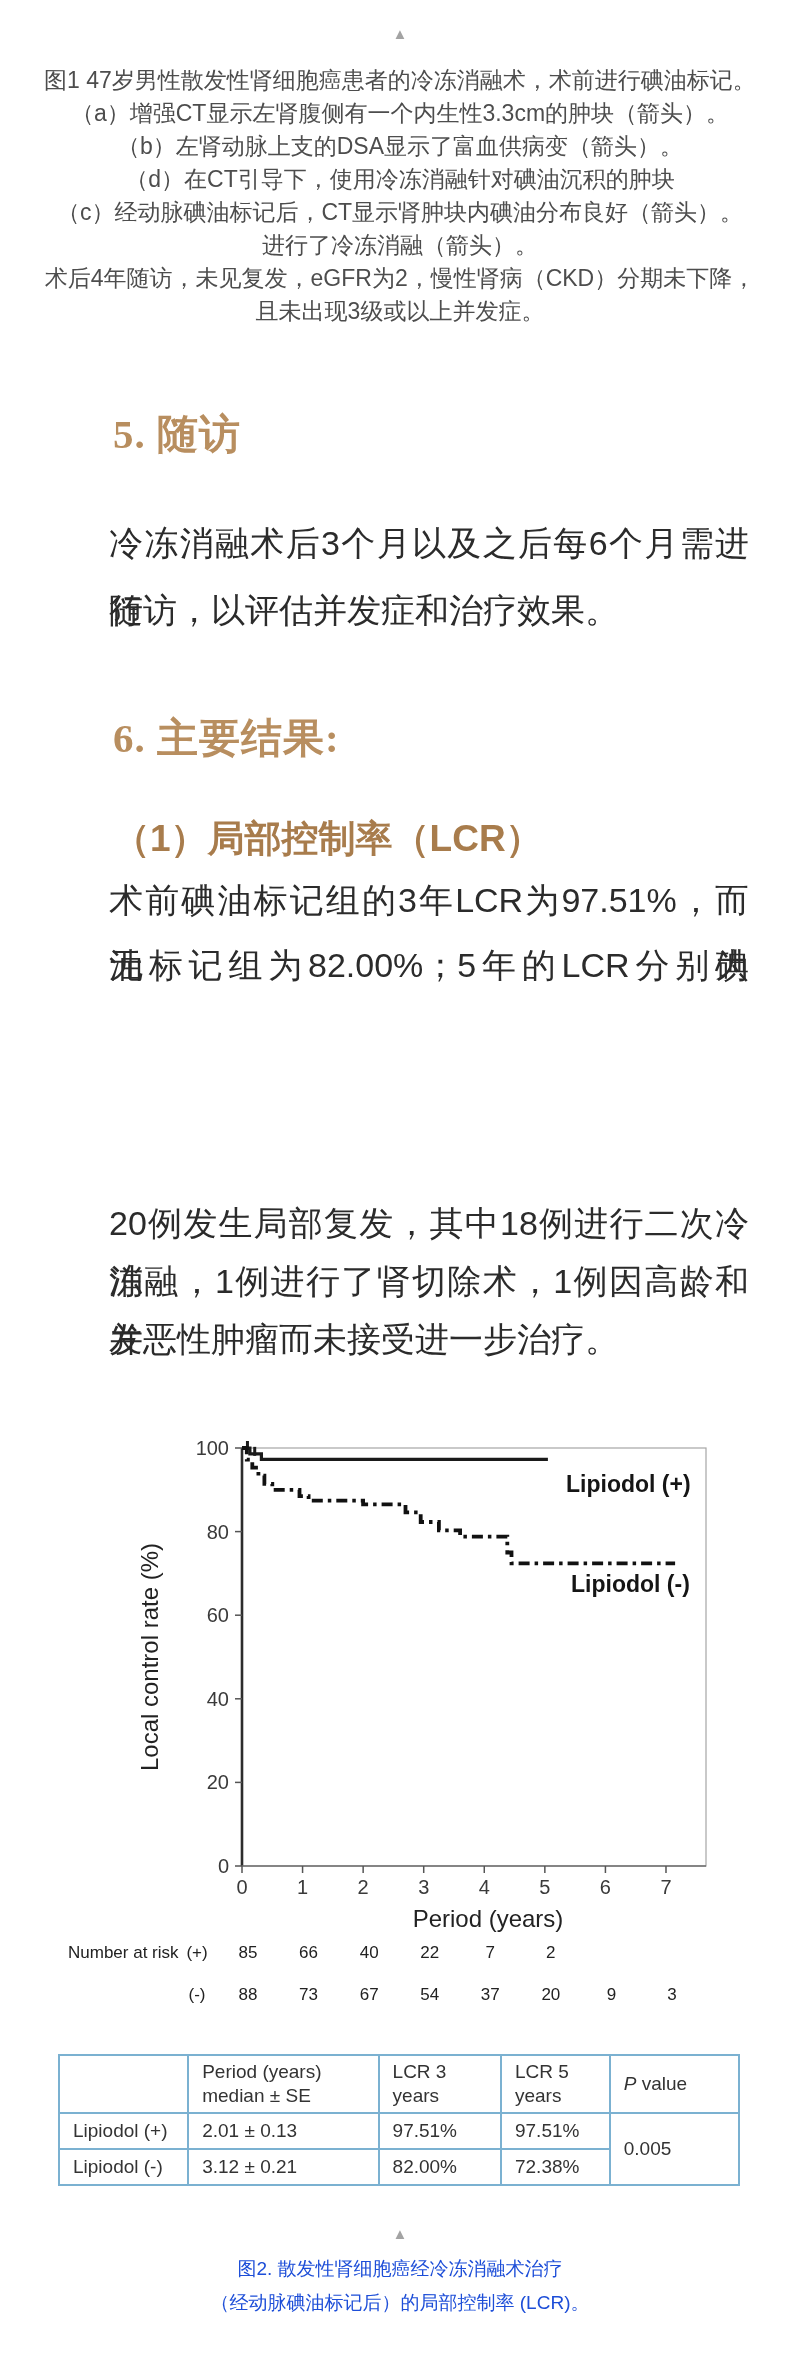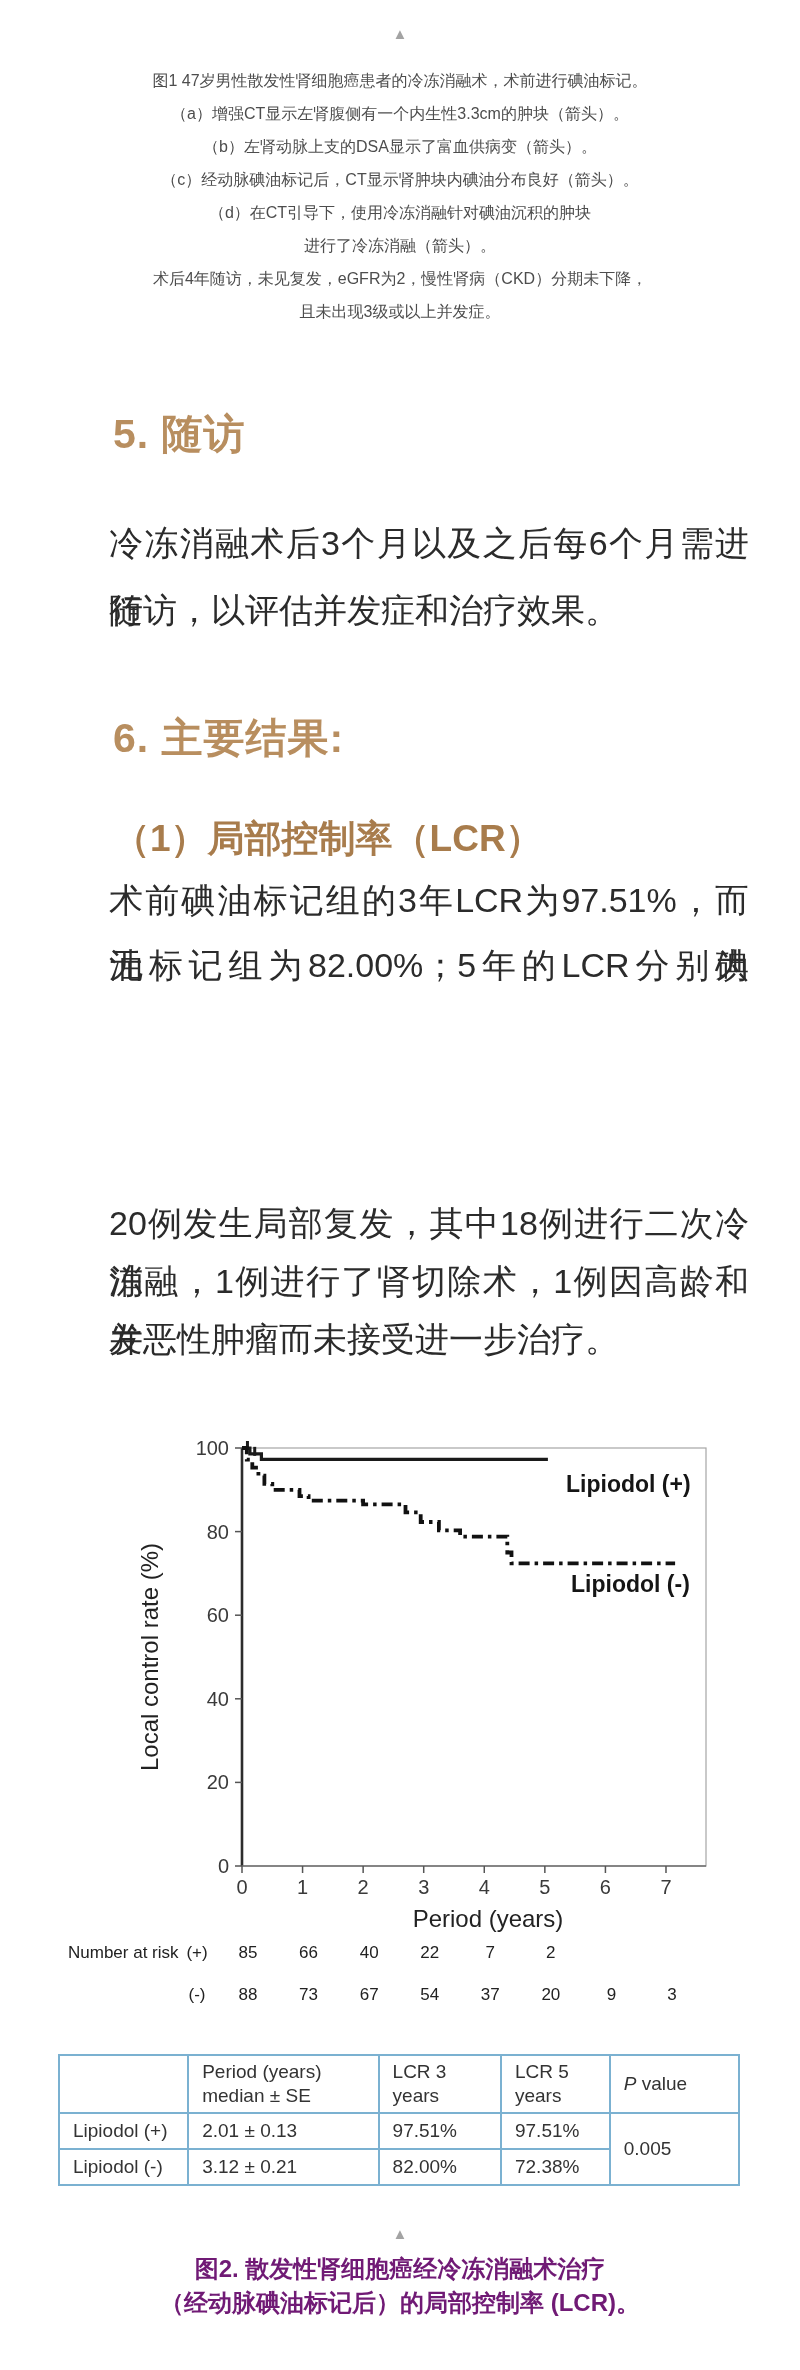--- a/index.html
+++ b/index.html
@@ -11,26 +11,26 @@
   }
   .abs{position:absolute;}
   
   .arrow{
     position:absolute;left:0;width:800px;text-align:center;
     color:#a3a3a3;font-size:15px;line-height:15px;cursor:pointer;
   }
   
   .fig-caption{
     position:absolute;left:20px;width:760px;text-align:center;
-    color:#4d4d4d;font-size:16px;line-height:33px;
+    color:#4d4d4d;font-size:23px;line-height:33px;
   }
   
   .serif-heading{
     position:absolute;left:113px;
-    font-family:Liberation Sans, sans-serif;
+    font-family:Liberation Serif, serif;
     font-weight:bold;font-size:41px;line-height:44px;color:#b88e5f;
     letter-spacing:1px;
     text-align:center;
   }
   
   .sub-heading{
     position:absolute;left:103px;
     font-weight:bold;font-size:37px;line-height:42px;color:#a87c4c;
   }
   
@@ -55,34 +55,34 @@
     border:2px solid #7bb1d1;
     padding:4px 6px 4px 13px;vertical-align:middle;text-align:left;
     line-height:24px;background:#fff;
   }
   .results-table .hdr{height:56px;}
   .results-table .row{height:36px;}
   .italic-p{font-style:italic;}
   
   .fig2-caption{
     position:absolute;left:20px;width:760px;text-align:center;
-    color:#701a75;font-size:24px;line-height:34px;font-weight:bold;
+    color:#1d4ed8;font-size:19px;line-height:34px;
   }
 </style>
 </head>
 <body>
 
 <div class="arrow" style="top:26px;">▲</div>
 
 <div class="fig-caption" style="top:64px;">
   <div>图1 47岁男性散发性肾细胞癌患者的冷冻消融术，术前进行碘油标记。</div>
   <div>（a）增强CT显示左肾腹侧有一个内生性3.3cm的肿块（箭头）。</div>
   <div>（b）左肾动脉上支的DSA显示了富血供病变（箭头）。</div>
+  <div>（d）在CT引导下，使用冷冻消融针对碘油沉积的肿块</div>
   <div>（c）经动脉碘油标记后，CT显示肾肿块内碘油分布良好（箭头）。</div>
-  <div>（d）在CT引导下，使用冷冻消融针对碘油沉积的肿块</div>
   <div>进行了冷冻消融（箭头）。</div>
   <div>术后4年随访，未见复发，eGFR为2，慢性肾病（CKD）分期未下降，</div>
   <div>且未出现3级或以上并发症。</div>
 </div>
 
 <h2 class="serif-heading" style="top:412px;margin:0;">5. 随访</h2>
 
 <div class="para p-followup" style="top:510px;">
   <div class="jline">冷冻消融术后3个月以及之后每6个月需进行</div>
   <div class="lline">随访，以评估并发症和治疗效果。</div>

